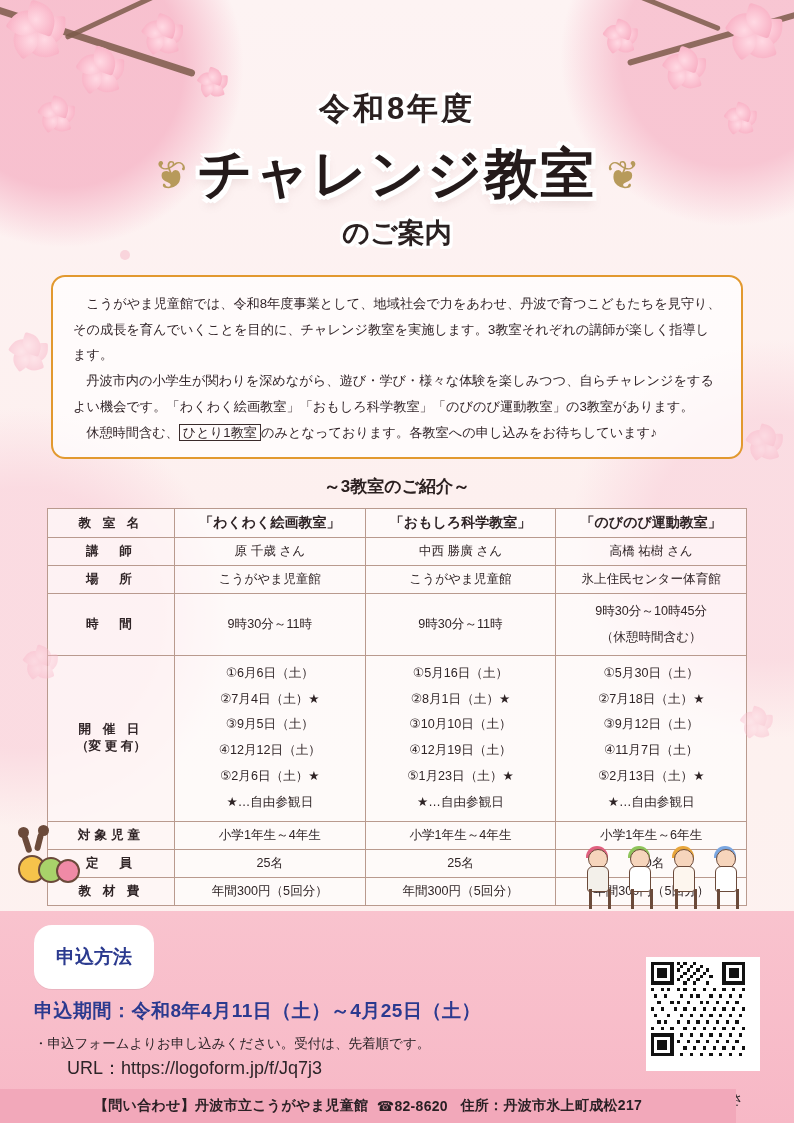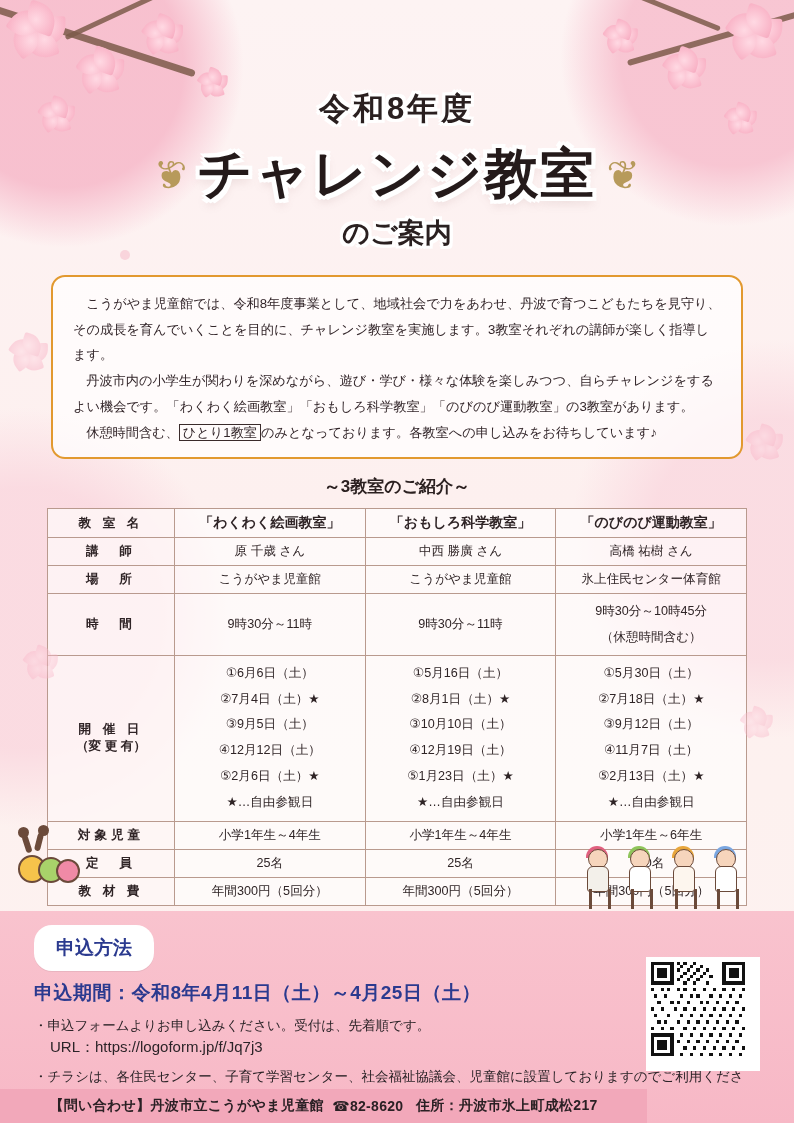--- a/index.html
+++ b/index.html
@@ -94,30 +94,30 @@
   }
 
   
   .apply{
     position:absolute;left:0;bottom:0;width:794px;height:212px;
     background:linear-gradient(180deg,#f9c3ce 0%, #f7b8c6 100%);
   }
   .apply-inner{position:relative;padding:14px 34px 0;}
   .apply-badge{
     display:inline-block;background:#fff;border-radius:18px;
-    padding:10px 22px;font-size:19px;font-weight:bold;color:#2b3a8f;
+    padding:19px 22px;font-size:19px;font-weight:bold;color:#2b3a8f;
     box-shadow:0 1px 0 rgba(0,0,0,.06);
   }
   .apply-period{
     margin-top:9px;font-size:19px;font-weight:bold;color:#2b3a8f;letter-spacing:.5px;
   }
   .apply-line{margin-top:8px;font-size:13.5px;color:#2c2428;line-height:1.75;}
-  .apply-url{margin-left:16px;font-size:15px;color:#2c2428;}
+  .apply-url{margin-left:33px;font-size:18px;color:#2c2428;}
   .footer-bar{
-    position:absolute;left:0;bottom:0;width:647px;height:34px;background:#f2a8ba;
+    position:absolute;left:0;bottom:0;width:736px;height:34px;background:#f2a8ba;
     display:flex;align-items:center;justify-content:center;
     font-size:14px;font-weight:bold;color:#2a2024;letter-spacing:.3px;
   }
   .qr{
     position:absolute;right:34px;top:46px;width:104px;height:104px;background:#fff;padding:5px;
   }
   .qr svg{display:block;}
   
   .kids{position:absolute;right:40px;top:-70px;width:170px;height:70px;}
   .kid{position:absolute;bottom:0;width:26px;height:62px;}

